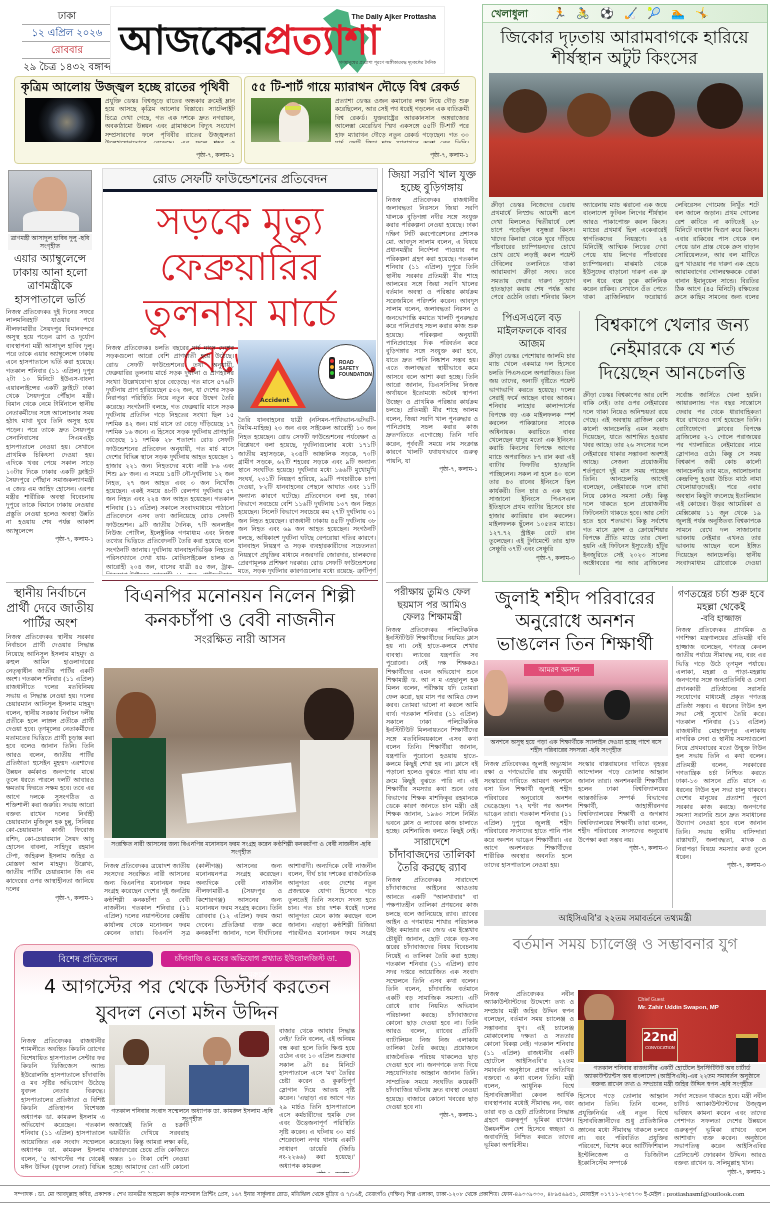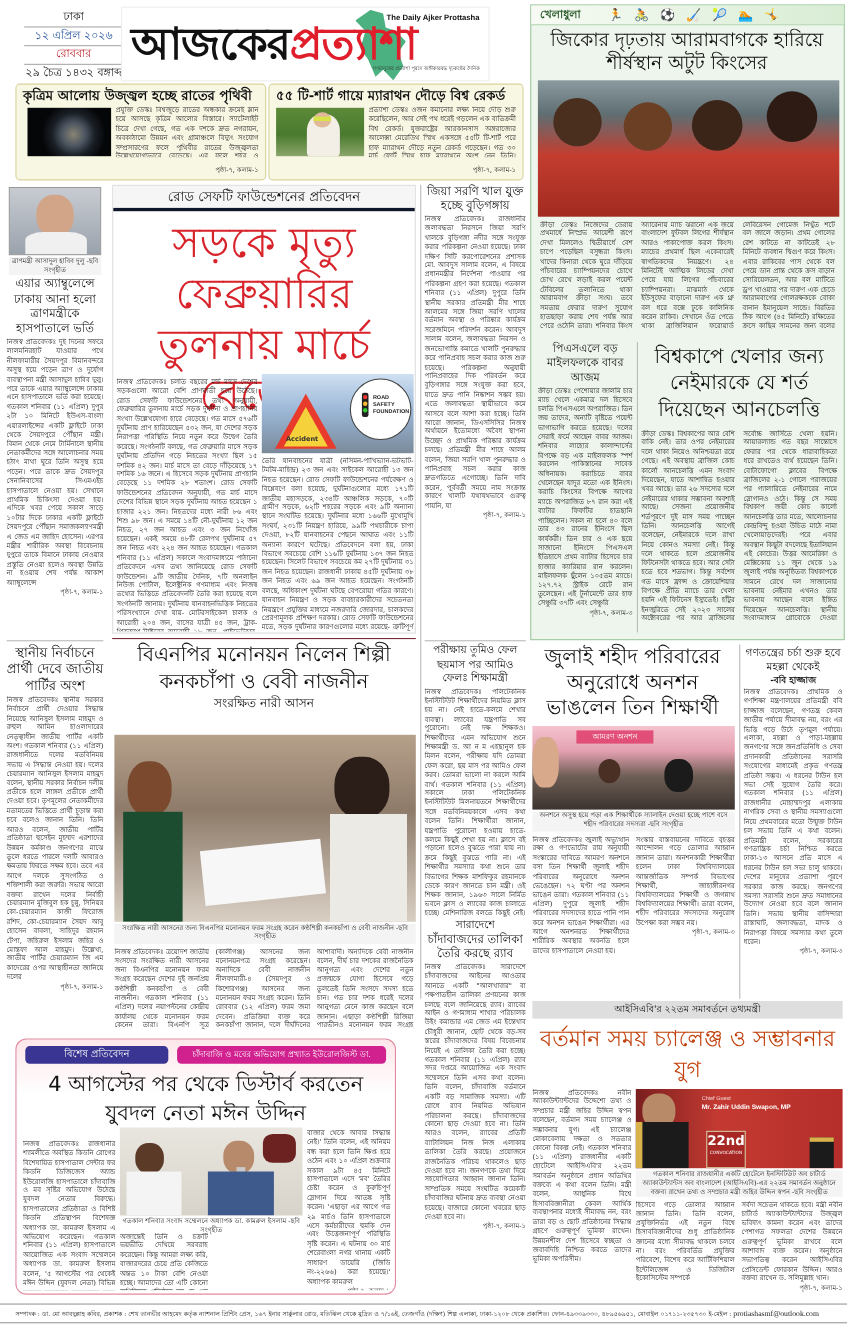--- a/index.html
+++ b/index.html
@@ -236,29 +236,29 @@
 <div class="abs caption" style="left:484px;top:738px;width:184px;height:18px;">অনশনে অসুস্থ হয়ে পড়া এক শিক্ষার্থীকে স্যালাইন দেওয়া হচ্ছে পাশে বসে শহীদ পরিবারের সদস্যরা -ছবি সংগৃহীত</div>
 <div class="abs body-text" style="left:484px;top:760px;width:88px;height:148px;">নিজস্ব প্রতিবেদকঃ জুলাই অভ্যুত্থান রক্ষা ও গণভোটের রায় অনুযায়ী সংস্কারের দাবিতে আমরণ অনশনে বসা তিন শিক্ষার্থী জুলাই শহীদ পরিবারের অনুরোধে অনশন ভেঙেছেন। ৭২ ঘণ্টা পর অনশন ভাঙেন তারা। গতকাল শনিবার (১১ এপ্রিল) দুপুরে জুলাই শহীদ পরিবারের সদস্যদের হাতে পানি পান করে অনশন ভাঙেন শিক্ষার্থীরা। এর আগে অনশনরত শিক্ষার্থীদের শারীরিক অবস্থার অবনতি হলে তাদের হাসপাতালে নেওয়া হয়।</div>
 <div class="abs body-text" style="left:578px;top:760px;width:90px;height:148px;">
   <span>সংস্কার বাস্তবায়নের দাবিতে বৃহত্তর আন্দোলন গড়ে তোলার আহ্বান জানান তারা। অনশনকারী শিক্ষার্থীরা হলেন ঢাকা বিশ্ববিদ্যালয়ের আন্তর্জাতিক সম্পর্ক বিভাগের শিক্ষার্থী, জাহাঙ্গীরনগর বিশ্ববিদ্যালয়ের শিক্ষার্থী ও জগন্নাথ বিশ্ববিদ্যালয়ের শিক্ষার্থী। তারা বলেন, শহীদ পরিবারের সদস্যদের অনুরোধ উপেক্ষা করা সম্ভব নয়।</span>
   <span class="cont">পৃষ্ঠা-৭, কলাম-৩</span>
 </div>
 
 <div class="vline" style="left:672px;top:586px;height:322px;"></div>
 <div class="abs" style="left:676px;top:588px;width:90px;">
   <div class="hl" style="font-size:9.5px;line-height:12.5px;font-weight:normal;">গণতন্ত্রের চর্চা শুরু হবে মহল্লা থেকেই</div>
-  <div class="hl" style="font-size:8px;line-height:11px;font-weight:bold;">-ববি হাজ্জাজ</div>
+  <div class="hl" style="font-size:8px;line-height:11px;font-weight:normal;">-ববি হাজ্জাজ</div>
   <div class="body-text" style="height:270px;margin-top:2px;">
     <span>নিজস্ব প্রতিবেদকঃ প্রাথমিক ও গণশিক্ষা মন্ত্রণালয়ের প্রতিমন্ত্রী ববি হাজ্জাজ বলেছেন, গণতন্ত্র কেবল জাতীয় পর্যায়ে সীমাবদ্ধ নয়, বরং এর ভিত্তি গড়ে উঠে তৃণমূল পর্যায়ে। এলাকা, মহল্লা ও পাড়া-মহল্লায় জনগণের সঙ্গে জনপ্রতিনিধি ও সেবা প্রদানকারী প্রতিষ্ঠানের সরাসরি সংযোগের মাধ্যমেই প্রকৃত গণতন্ত্র প্রতিষ্ঠা সম্ভব। এ ধরনের টাউন হল সভা সেই সুযোগ তৈরি করে। গতকাল শনিবার (১১ এপ্রিল) রাজধানীর মোহাম্মদপুর এলাকায় নাগরিক সেবা ও স্থানীয় সমস্যাগুলো নিয়ে প্রথমবারের মতো উন্মুক্ত টাউন হল সভায় তিনি এ কথা বলেন। প্রতিমন্ত্রী বলেন, সরকারের গণতান্ত্রিক চর্চা নিশ্চিত করতে ঢাকা-১৩ আসনে প্রতি মাসে এ ধরনের টাউন হল সভা চালু থাকবে। দেশের মানুষের প্রত্যাশা পূরণে সরকার কাজ করছে। জনগণের সমস্যা সরাসরি শুনে দ্রুত সমাধানের উদ্যোগ নেওয়া হবে বলে জানান তিনি। সভায় স্থানীয় বাসিন্দারা রাস্তাঘাট, জলাবদ্ধতা, মাদক ও নিরাপত্তা বিষয়ে সমস্যার কথা তুলে ধরেন।</span>
     <span class="cont">পৃষ্ঠা-৭, কলাম-৩</span>
   </div>
 </div>
 
 <div class="abs hl" style="left:484px;top:910px;width:282px;height:16px;background:#dedede;font-size:8.5px;line-height:16px;font-weight:normal;">আইসিএবি'র ২২তম সমাবর্তনে তথ্যমন্ত্রী</div>
-<div class="abs hl" style="left:484px;top:930px;width:282px;color:#c2410c;font-size:20px;line-height:28px;font-weight:normal;">বর্তমান সময় চ্যালেঞ্জ ও সম্ভাবনার যুগ</div>
+<div class="abs hl" style="left:484px;top:930px;width:282px;color:#737373;font-size:15px;line-height:28px;font-weight:normal;">বর্তমান সময় চ্যালেঞ্জ ও সম্ভাবনার যুগ</div>
 <div class="abs body-text" style="left:484px;top:990px;width:90px;height:188px;">নিজস্ব প্রতিবেদকঃ নবীন অ্যাকাউন্ট্যান্টদের উদ্দেশ্যে তথ্য ও সম্প্রচার মন্ত্রী জহির উদ্দিন স্বপন বলেছেন, বর্তমান সময় চ্যালেঞ্জ ও সম্ভাবনার যুগ। এই চ্যালেঞ্জ মোকাবেলায় দক্ষতা ও সততার কোনো বিকল্প নেই। গতকাল শনিবার (১১ এপ্রিল) রাজধানীর একটি হোটেলে আইসিএবি'র ২২তম সমাবর্তন অনুষ্ঠানে প্রধান অতিথির বক্তব্যে এ কথা বলেন তিনি। মন্ত্রী বলেন, আধুনিক বিশ্বে হিসাববিজ্ঞানীরা কেবল আর্থিক ব্যবস্থাপনার মধ্যেই সীমাবদ্ধ নন, বরং তারা বড় ও ছোট প্রতিষ্ঠানের সিদ্ধান্ত গ্রহণে গুরুত্বপূর্ণ ভূমিকা রাখেন। উন্নয়নশীল দেশ হিসেবে স্বচ্ছতা ও জবাবদিহি নিশ্চিত করতে তাদের ভূমিকা অপরিসীম।</div>
 <div class="abs photo" style="left:578px;top:990px;width:188px;height:72px;background:linear-gradient(90deg,#7a1f1f 0,#c43a32 40%,#b52e2a 100%);">
   <div style="position:absolute;left:6px;top:4px;width:30px;height:32px;background:#b98a68;border-radius:45%;"></div>
   <div style="position:absolute;left:0;top:30px;width:48px;height:42px;background:#1b1b1b;border-left:6px solid #d9b24c;"></div>
   <div style="position:absolute;left:60px;top:6px;font-size:5px;color:#f2d7d4;font-family:'Liberation Sans',sans-serif;">Chief Guest</div>
   <div style="position:absolute;left:60px;top:14px;font-size:6px;color:#fff;font-weight:bold;font-family:'Liberation Sans',sans-serif;">Mr. Zahir Uddin Swapon, MP</div>
   <div style="position:absolute;left:64px;top:38px;width:36px;height:34px;background:#a72724;border:1px solid #d8c8a0;text-align:center;color:#fff;">
     <div style="font-size:12px;font-weight:bold;line-height:16px;">22nd</div>
     <div style="font-size:4px;">CONVOCATION</div>
   </div>

